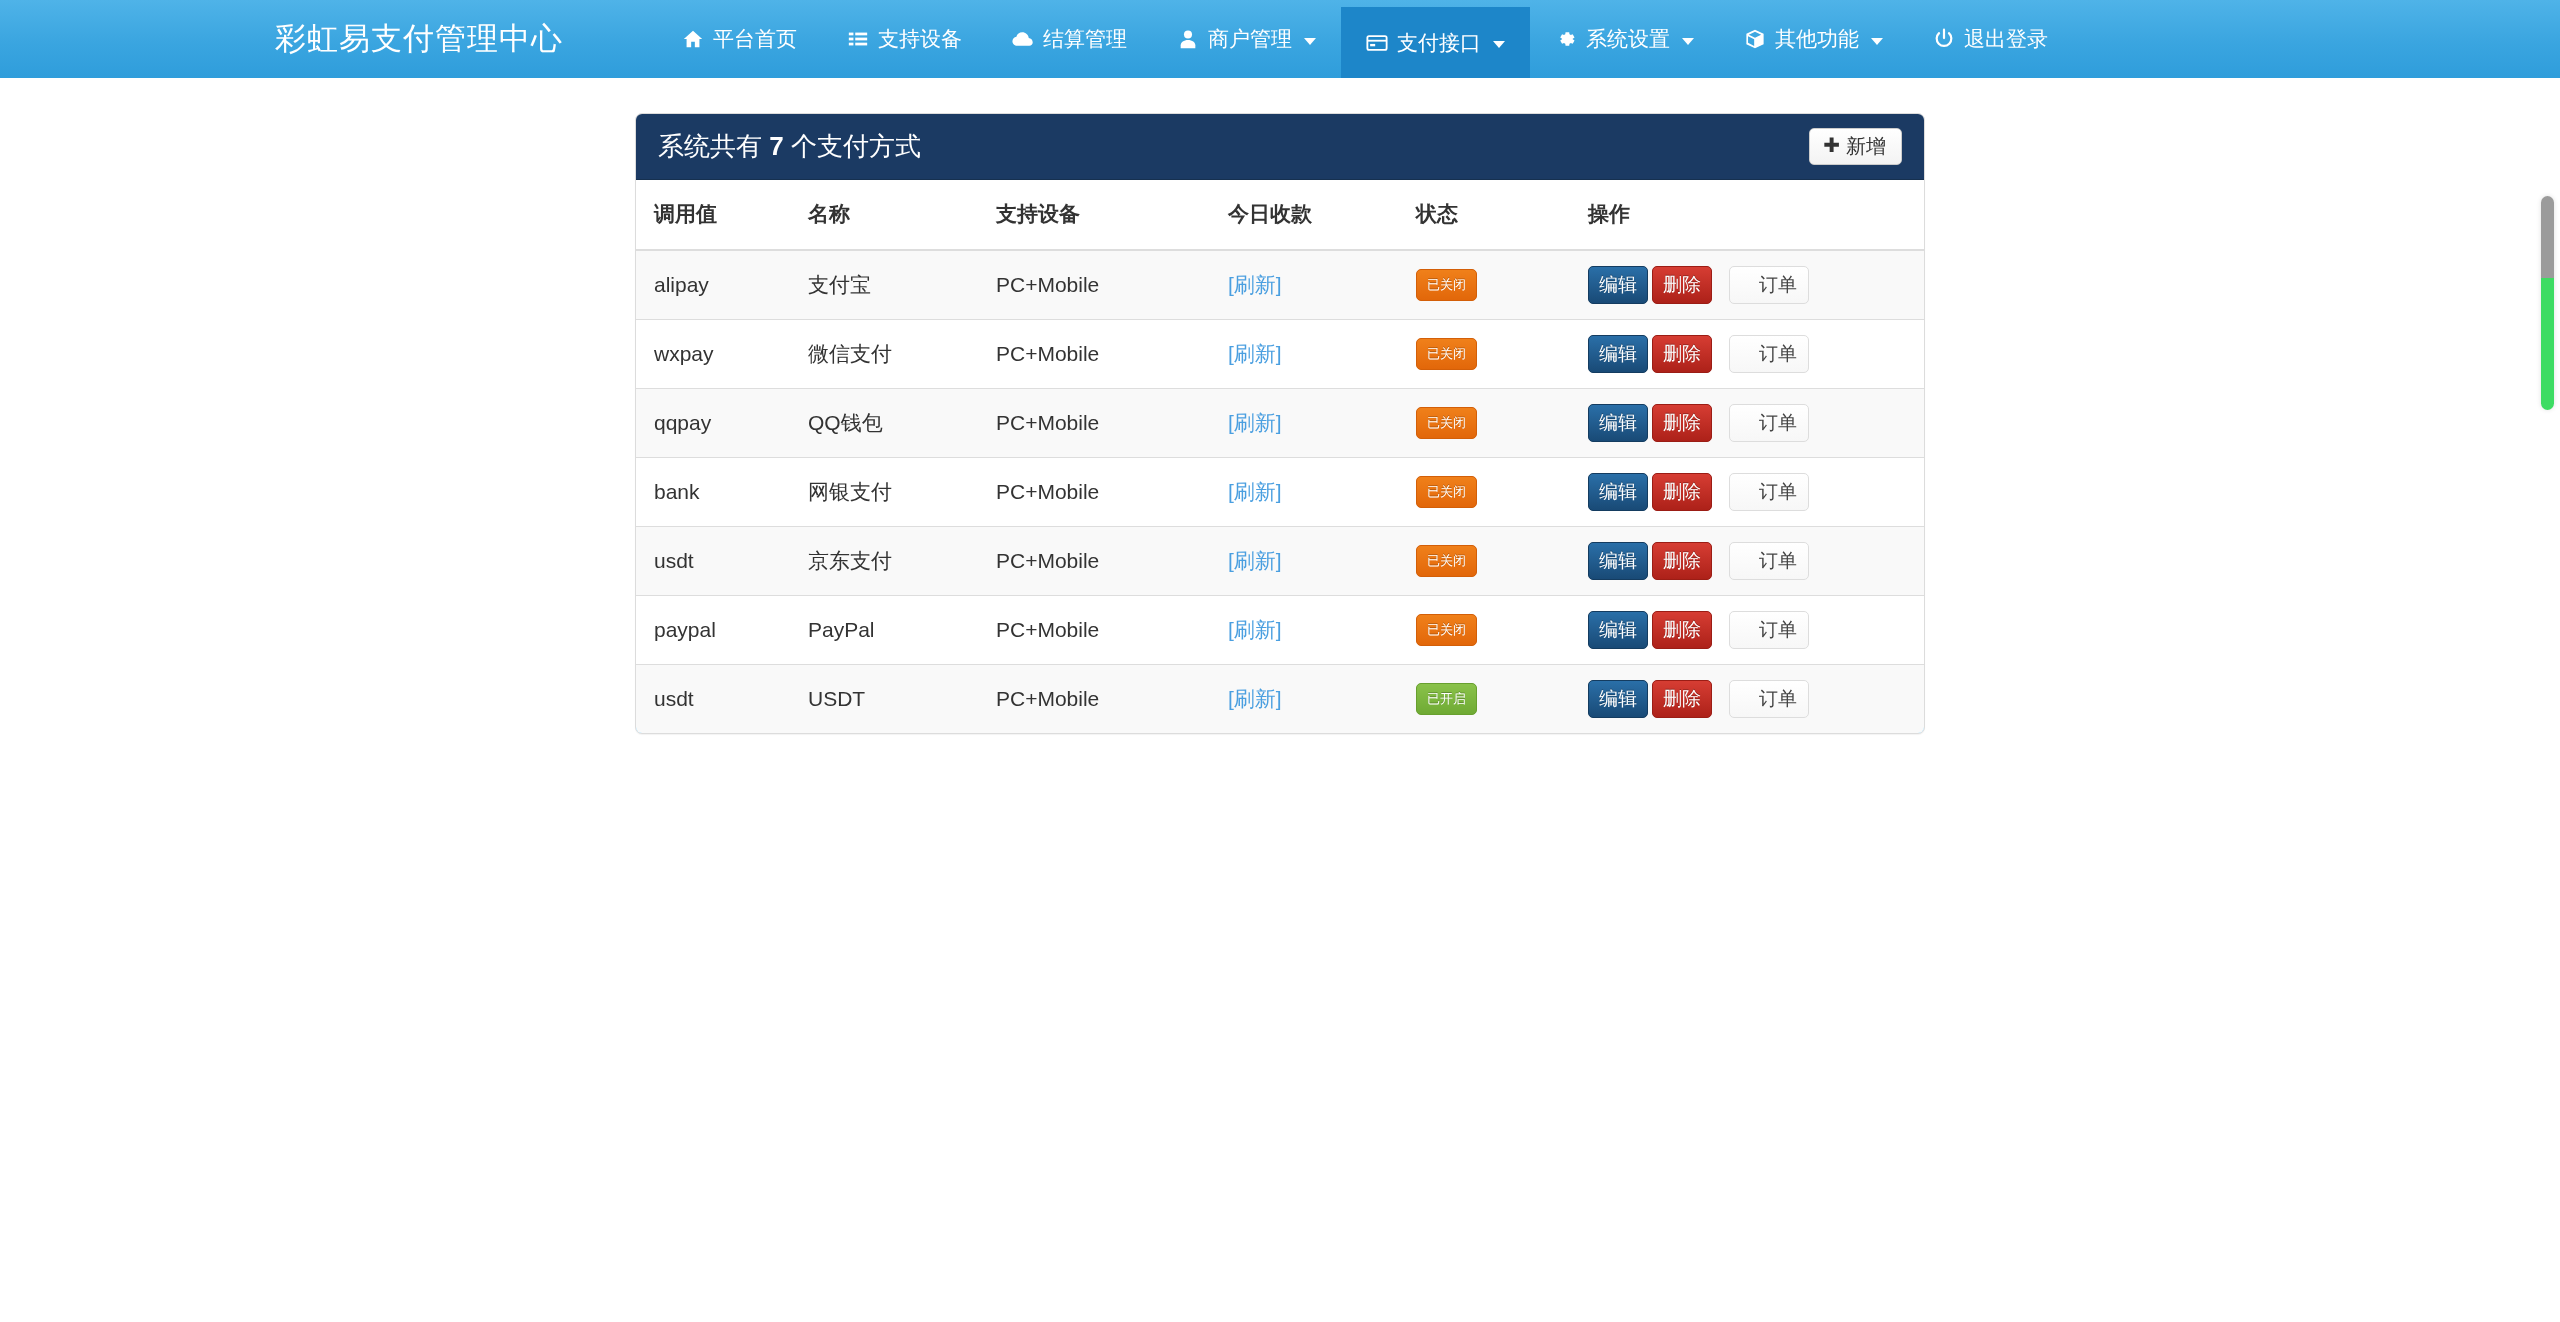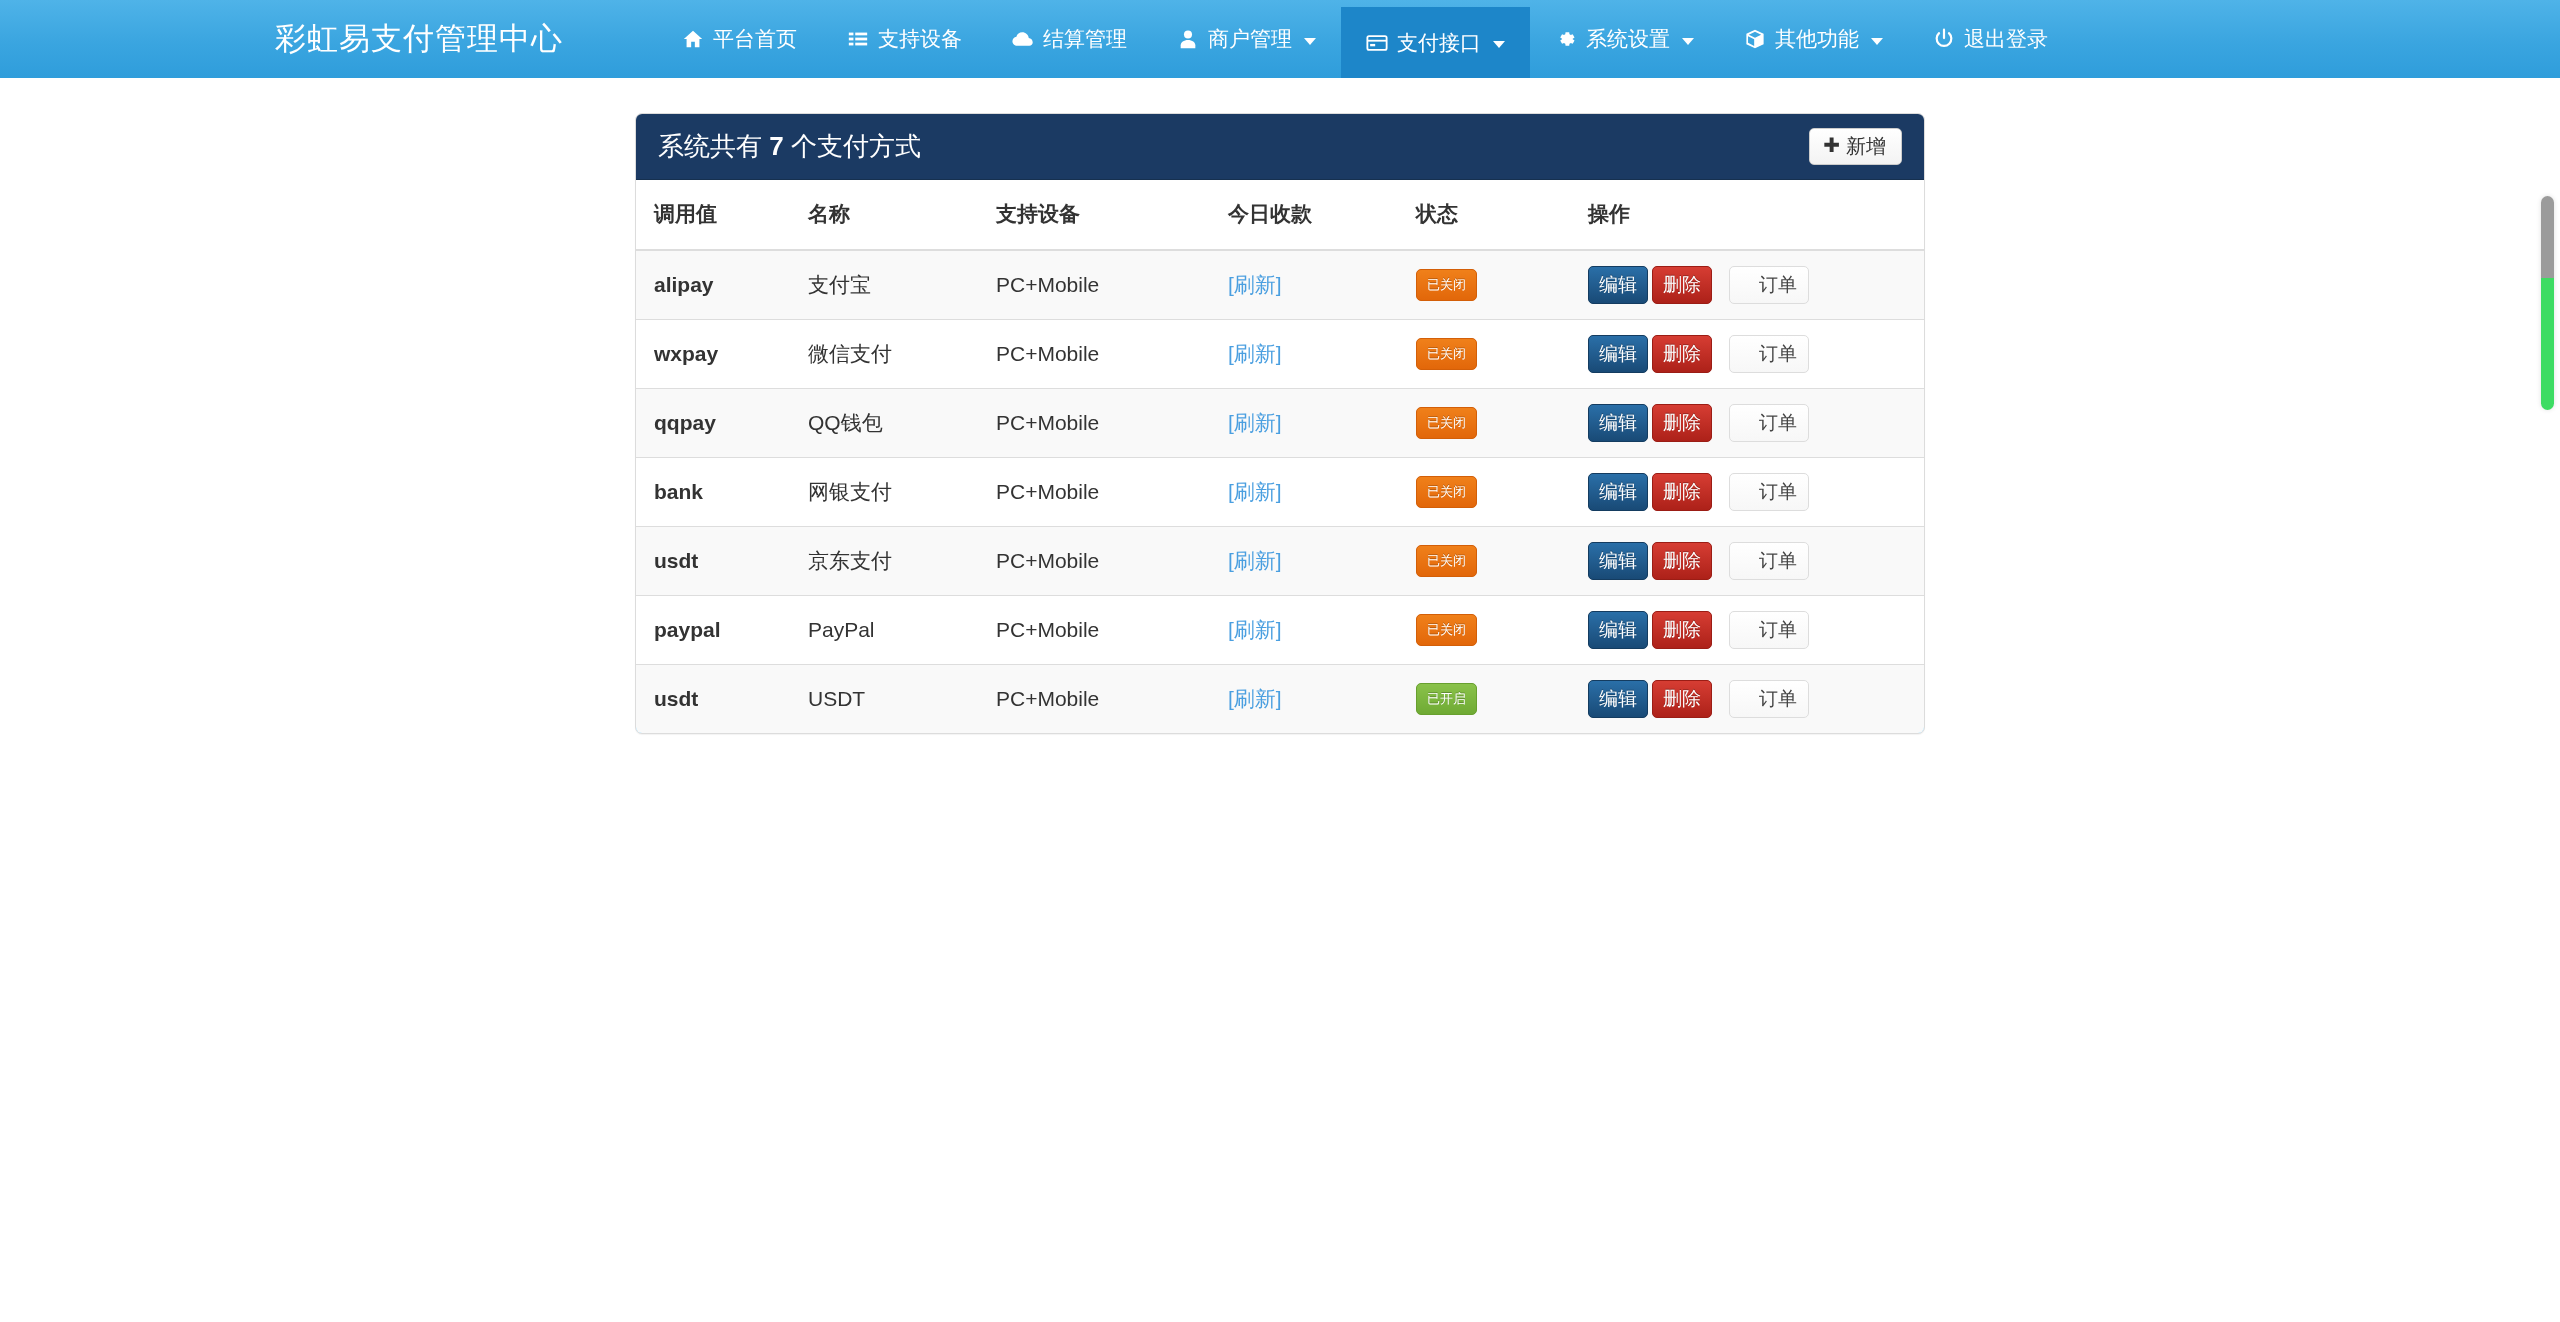--- a/index.html
+++ b/index.html
@@ -152,21 +152,21 @@
   table.tbl tbody tr:nth-child(odd) td { background: #f9f9f9; }
   table.tbl tbody tr:nth-child(even) td { background: #ffffff; }
 
   .c-call   { width: 172px; padding-left: 18px !important; }
   .c-name   { width: 188px; }
   .c-dev    { width: 232px; }
   .c-today  { width: 188px; }
   .c-status { width: 172px; }
   .c-ops    { }
 
-  td.c-call  { font-weight: bold; }
+  td.c-call  { font-weight: normal; }
   td.c-dev   { color: #3f3f3f; }
 
   .lnk-refresh {
     color: #4a9fe0;
     text-decoration: none;
     font-size: 21px;
     cursor: pointer;
   }
 
   

